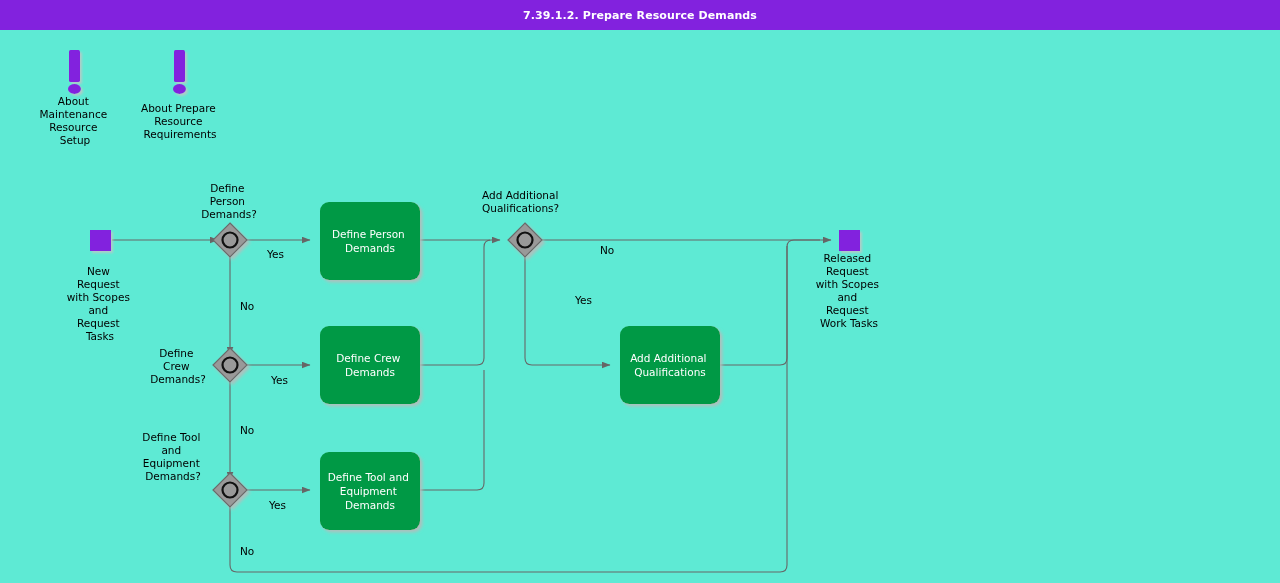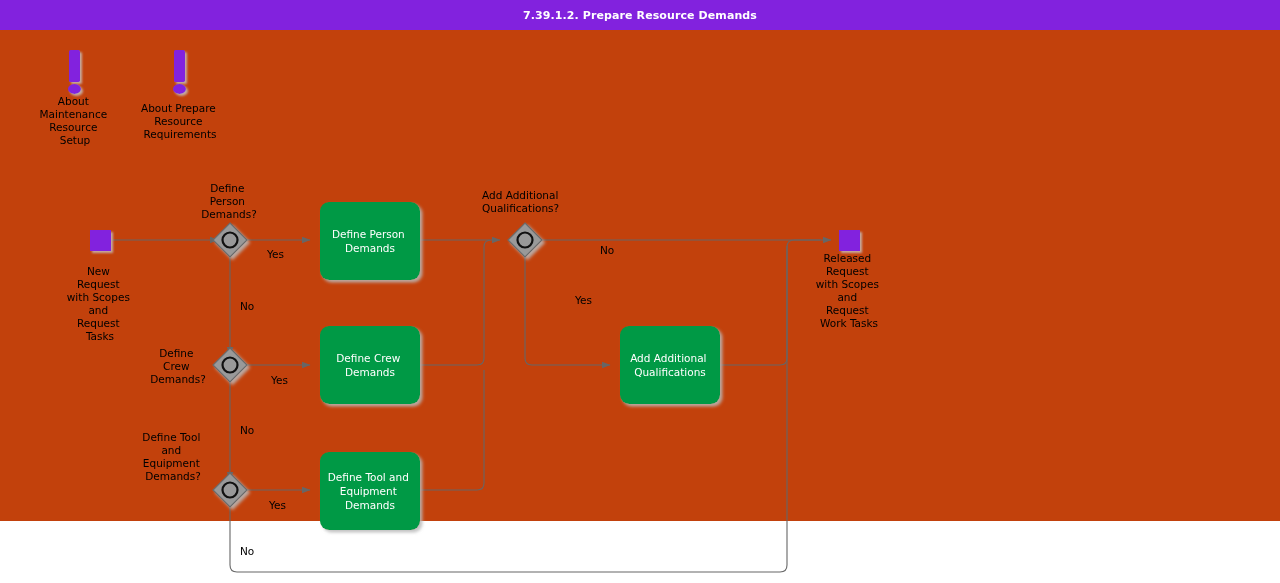--- a/index.html
+++ b/index.html
@@ -9,22 +9,22 @@
   }
   body {
     width: 1280px;
     height: 583px;
     overflow: hidden;
     font-family: "DejaVu Sans", sans-serif;
   }
   .page {
     position: relative;
     width: 1280px;
-    height: 521px;
-    background: #c2410c;
+    height: 583px;
+    background: #5eead4;
   }
   .titlebar {
     position: absolute;
     left: 0; top: 0;
     width: 1280px;
     height: 30px;
     background: #8222de;
     display: flex;
     align-items: center;
     justify-content: center;

